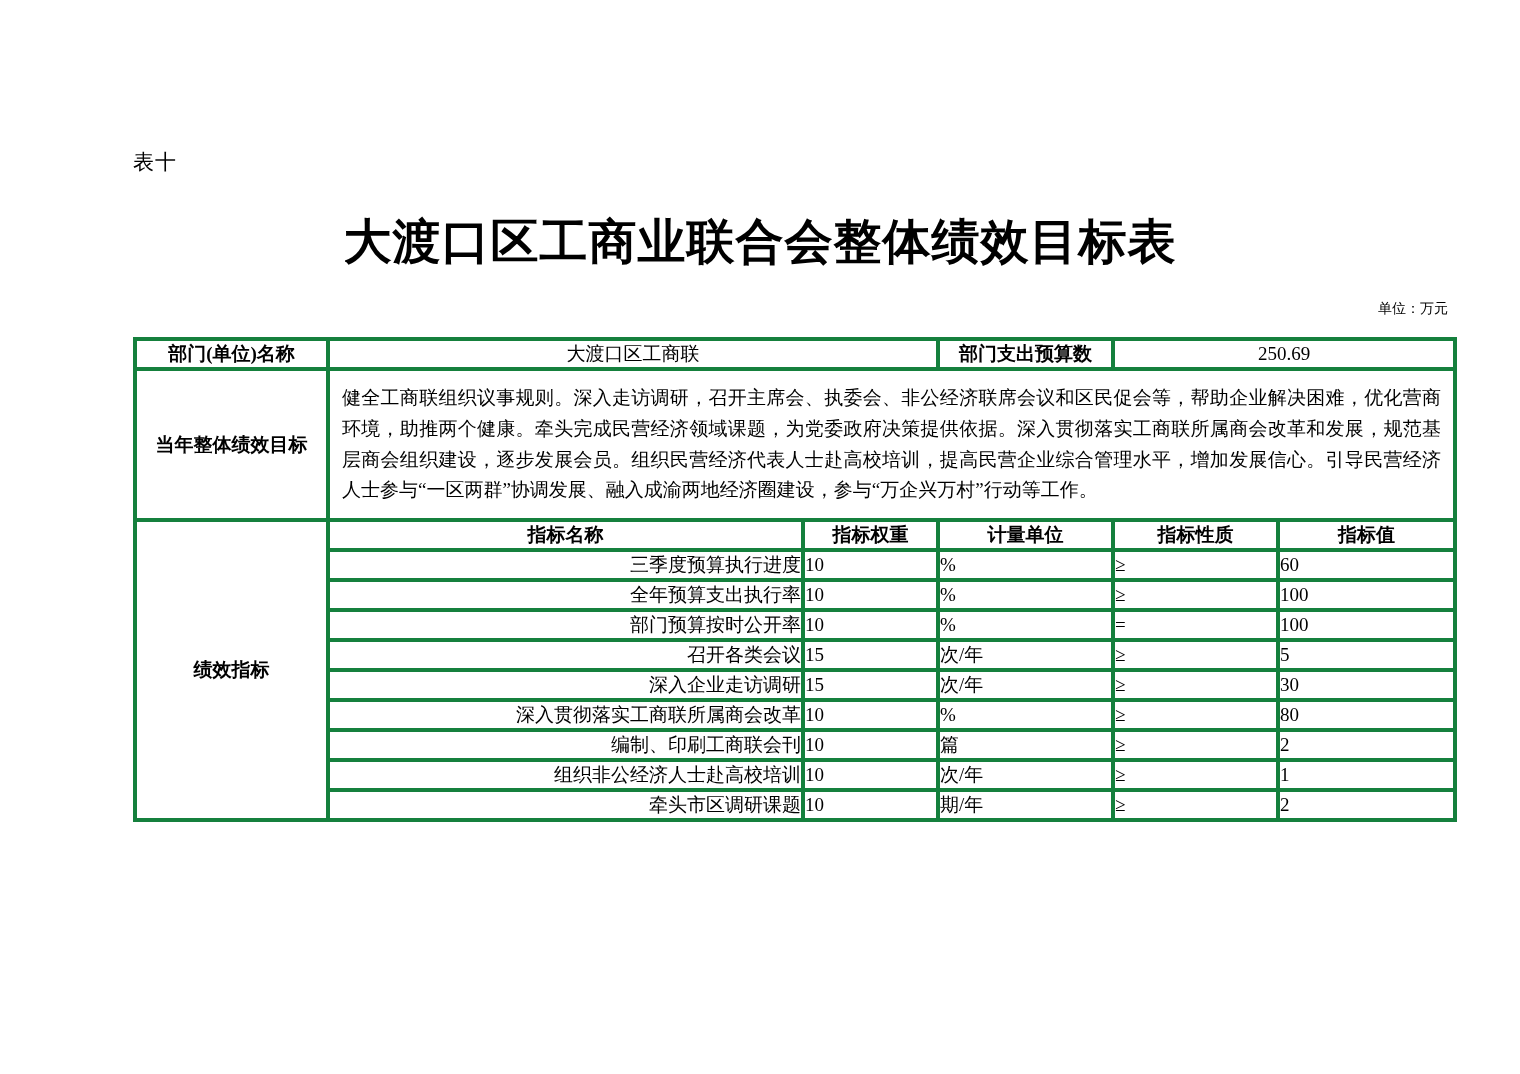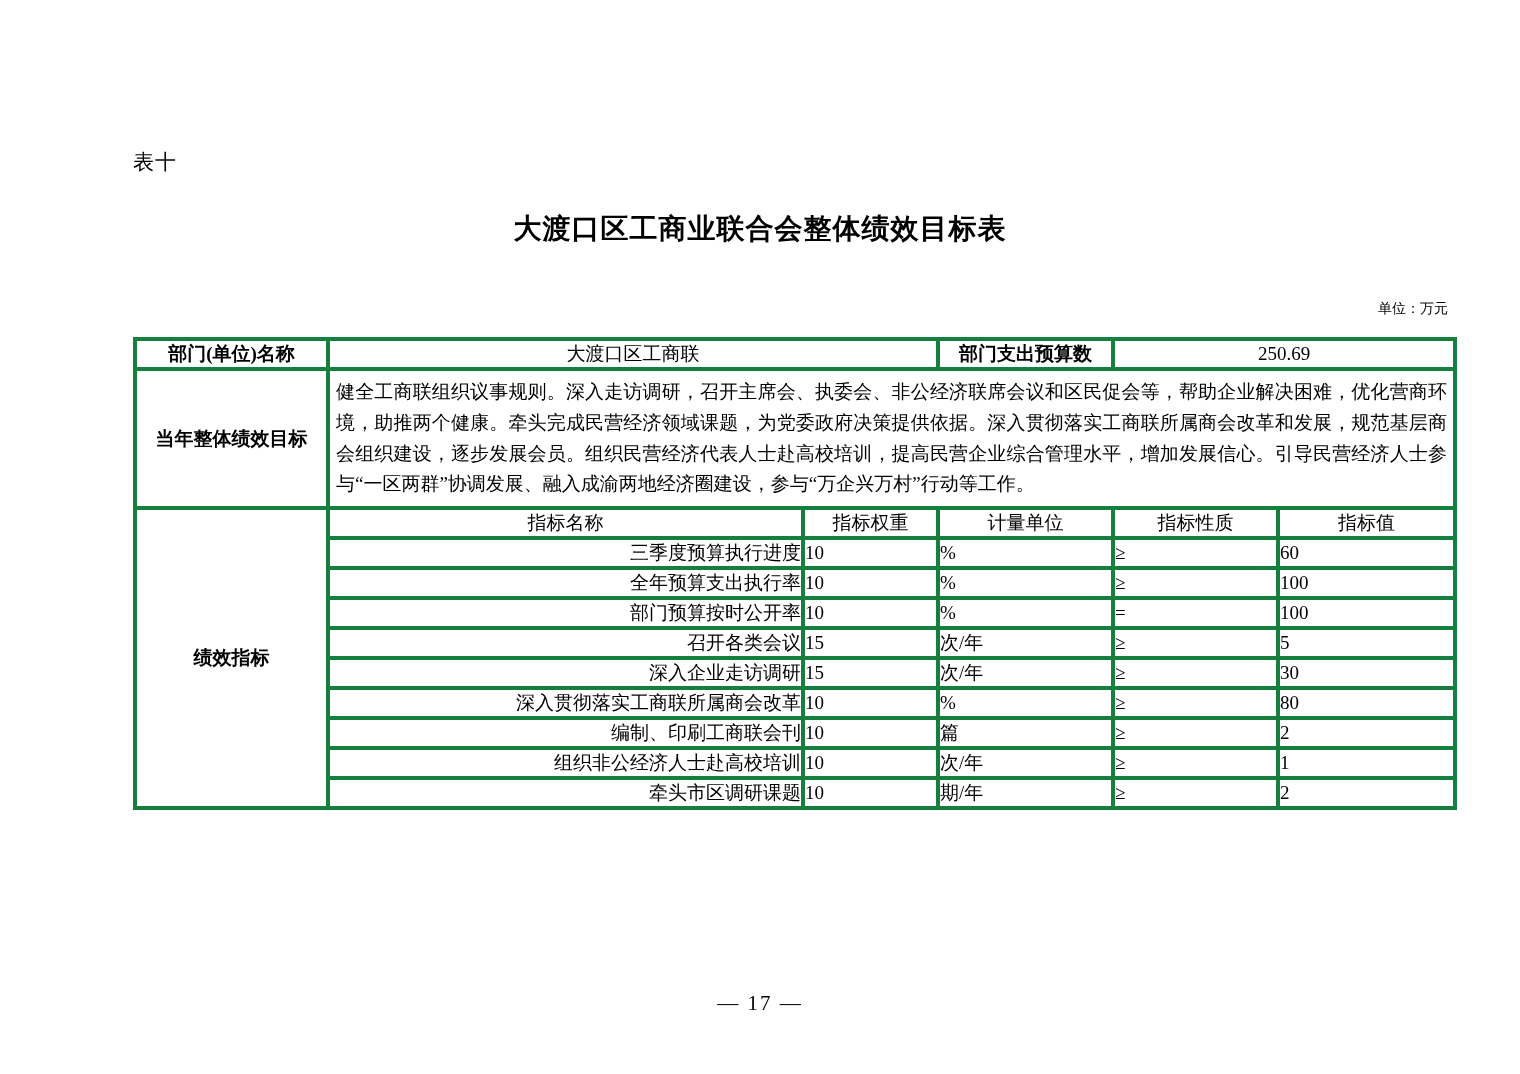--- a/index.html
+++ b/index.html
@@ -25,21 +25,21 @@
     top: 148px;
     font-size: 21px;
     letter-spacing: 1px;
   }
   .doc-title {
     position: absolute;
     left: 0;
     right: 0;
     top: 210px;
     text-align: center;
-    font-size: 28px;
+    font-size: 48px;
     font-weight: bold;
     letter-spacing: 1px;
   }
   .unit-note {
     position: absolute;
     right: 72px;
     top: 300px;
     font-size: 14px;
   }
   .tbl-wrap {
@@ -71,26 +71,26 @@
     margin-left: 8px;
   }
   .goal-text {
     padding: 12px 14px 14px 14px;
     line-height: 1.62;
     font-size: 19.5px;
     text-align: justify;
     text-justify: inter-ideograph;
   }
   .goal-text p {
-    margin: 6px;
+    margin: 12px;
     text-indent: 0;
   }
   .hdr {
     text-align: center;
-    font-weight: normal;
+    font-weight: bold;
     font-size: 20px;
     padding: 11px 4px;
   }
   .ind-name {
     text-align: right;
     padding: 9px 0 9px 14px;
     font-size: 19px;
   }
   .ind-val {
     text-align: left;
@@ -220,15 +220,14 @@
           <td class="ind-name">牵头市区调研课题</td>
           <td class="ind-val">10</td>
           <td class="ind-val">期/年</td>
           <td class="ind-sym">≥</td>
           <td class="ind-val">2</td>
         </tr>
       </tbody>
     </table>
   </div>
 
-  <div class="footer">— 17 —</div>
 
 </div>
 
 </body></html>

